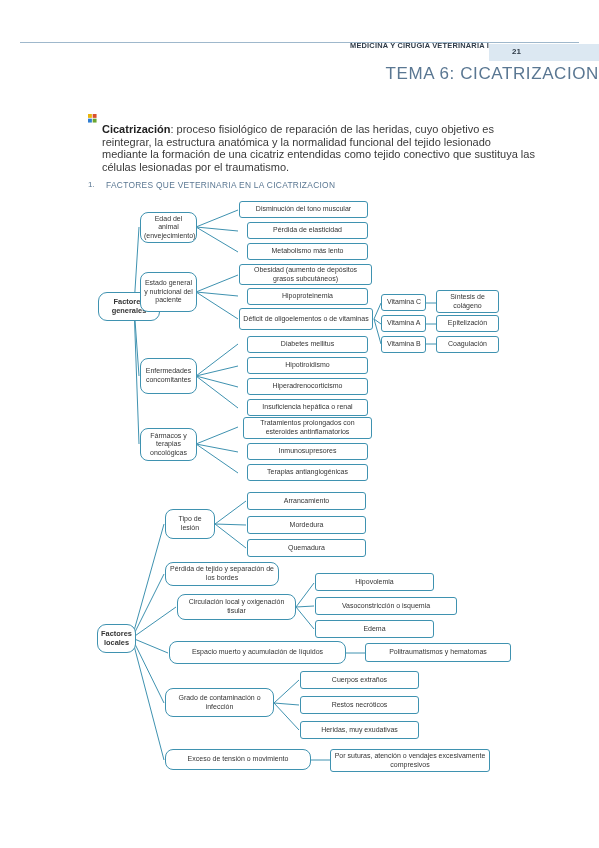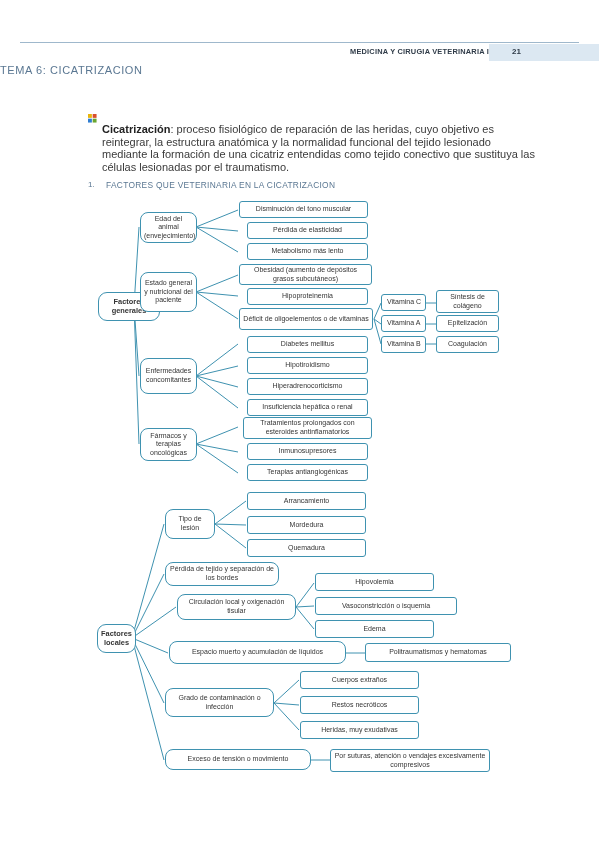--- a/index.html
+++ b/index.html
@@ -4,27 +4,27 @@
 <style>
   html,body{margin:0;padding:0;}
   body{
     width:599px;height:848px;background:#ffffff;
     font-family:"Liberation Sans", sans-serif;
     color:#3d3d3d;position:relative;overflow:hidden;
   }
   
   #page-header{position:absolute;left:0;top:22px;width:599px;height:20px;}
   #header-rule{position:absolute;left:20px;top:42px;width:559px;height:1px;background:#9fb8cc;}
-  #header-title{position:absolute;right:110px;top:25px;font-size:7.4px;letter-spacing:.22px;
+  #header-title{position:absolute;right:110px;top:19px;font-size:7.4px;letter-spacing:.22px;
     color:#2f3b48;font-weight:600;white-space:nowrap;}
   #header-pagebox{position:absolute;left:489px;top:22px;width:110px;height:17px;background:#dce8f2;}
   #header-pagenum{position:absolute;left:500px;top:25px;font-size:8px;font-weight:700;color:#2f3b48;padding-left:12px;}
   
-  #doc-title{position:absolute;left:0;top:64px;width:599px;text-align:left;
-    font-size:11px;letter-spacing:.6px;color:#5a7792;}
+  #doc-title{position:absolute;left:0;top:64px;width:599px;text-align:right;
+    font-size:17px;letter-spacing:.6px;color:#5a7792;}
   
   #intro-block{position:absolute;left:88px;top:112px;width:448px;}
   #intro-bullet{position:absolute;left:0;top:2px;width:9px;height:9px;}
   #intro-text{margin-left:14px;font-size:11px;line-height:12.6px;color:#3a3a3a;text-align:left;}
   #intro-text b{font-weight:700;color:#222;}
   
   #section-num{position:absolute;left:88px;top:180px;font-size:8px;color:#5a7792;}
   #section-title{position:absolute;left:106px;top:180px;font-size:8.4px;letter-spacing:.3px;color:#5a7792;}
   
   .diagram{position:absolute;left:0;}

